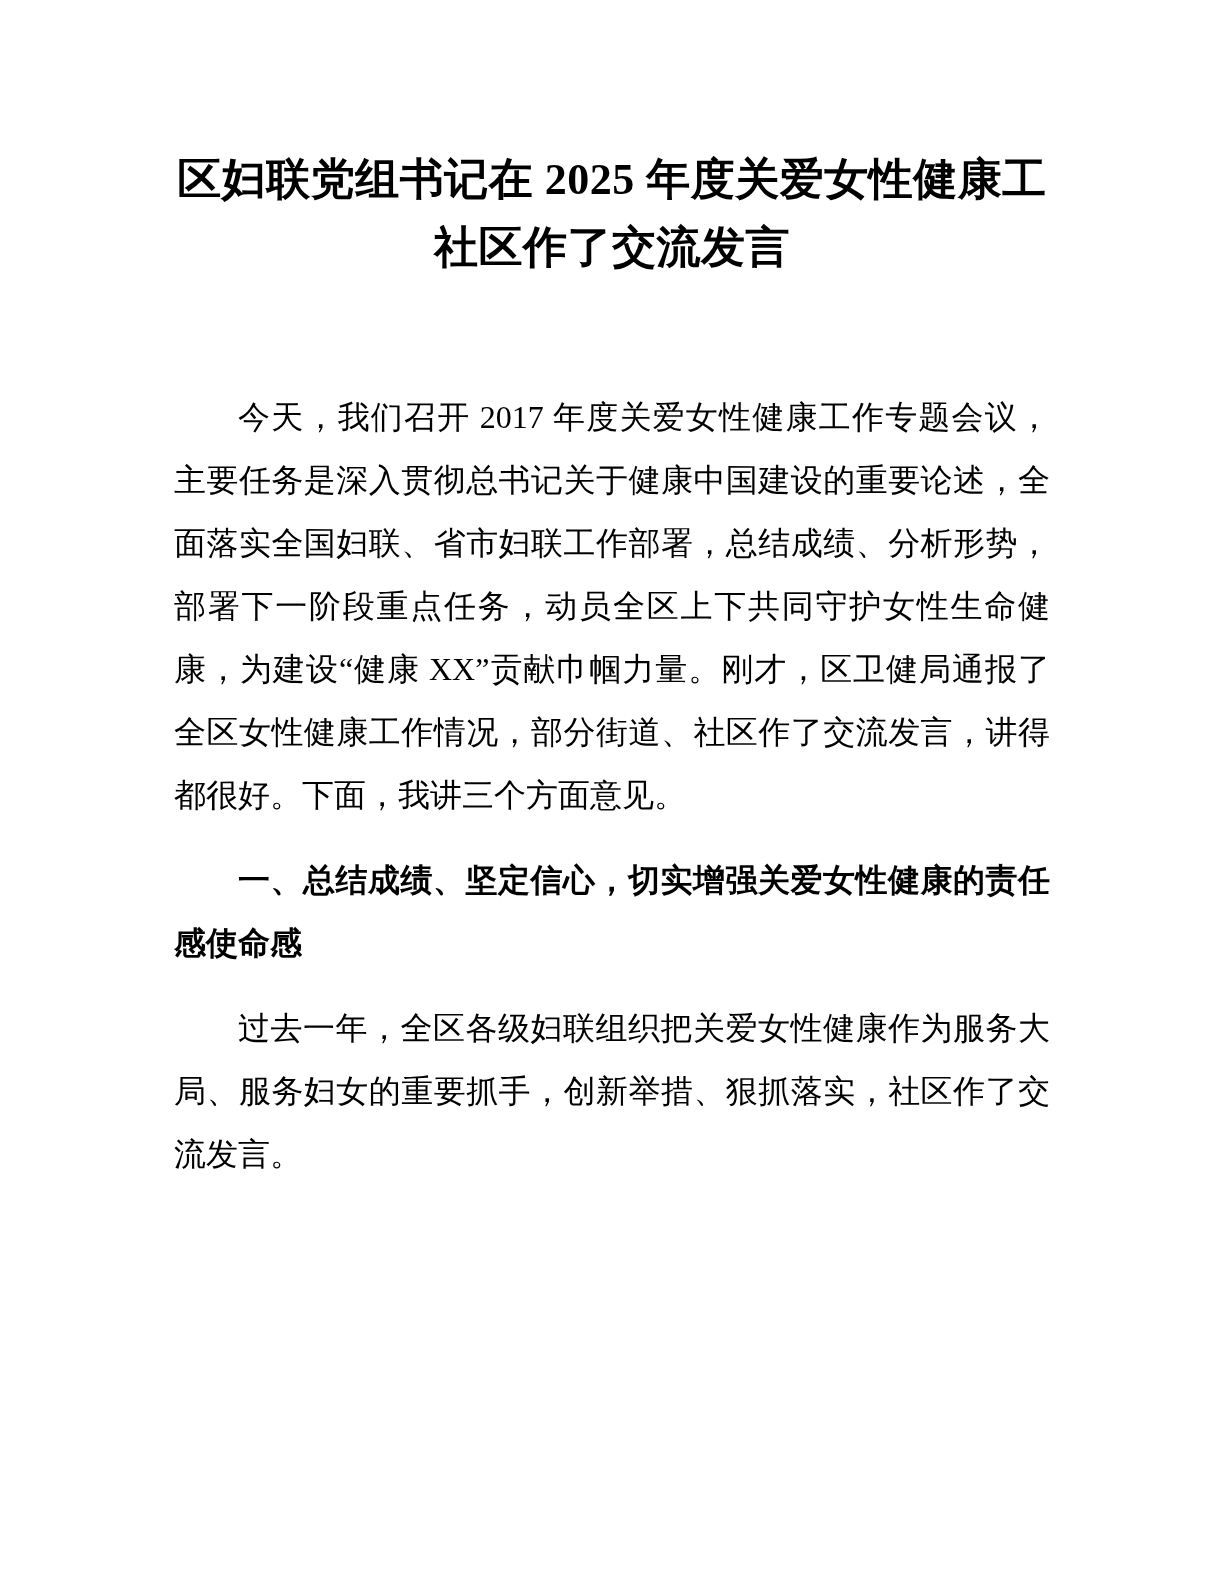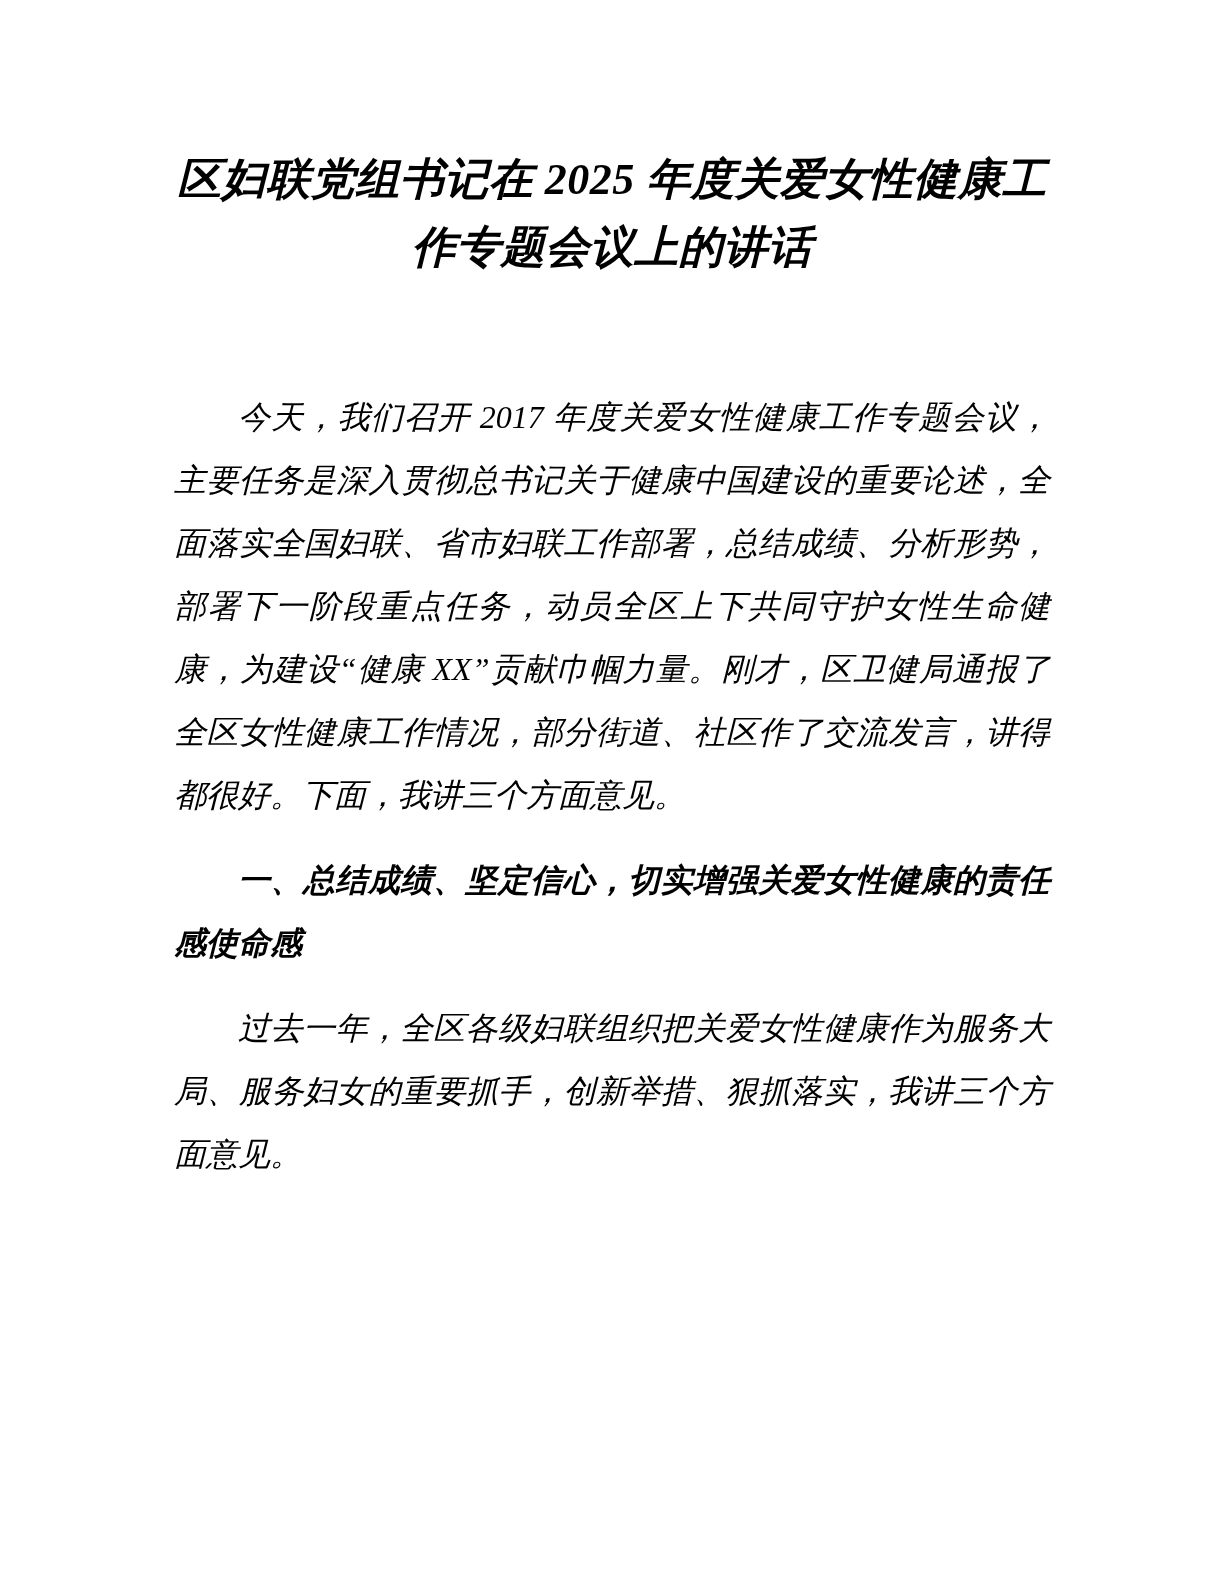--- a/index.html
+++ b/index.html
@@ -9,21 +9,20 @@
   }
   .page {
     position: relative;
     width: 1224px;
     height: 1584px;
     margin: 0 auto;
     background: #ffffff;
     color: #000000;
     overflow: hidden;
     box-sizing: border-box;
-    font-style: italic;
   }
   .content {
     padding: 146px 174px 0 174px;
   }
   .doc-title {
     margin: 0 0 104px 0;
     font-family: "Liberation Serif", "DejaVu Serif", serif;
     font-weight: bold;
     font-size: 44px;
     line-height: 68px;
@@ -52,25 +51,25 @@
   }
 </style>
 </head>
 <body>
 
 <div class="page">
   <div class="content">
 
     <h1 class="doc-title">
       <span class="title-line">区妇联党组书记在 2025 年度关爱女性健康工</span>
-      <span class="title-line">作专题会议上的讲话</span>
+      <span class="title-line">社区作了交流发言</span>
     </h1>
 
 
     <p class="para">今天，我们召开 2017 年度关爱女性健康工作专题会议，主要任务是深入贯彻总书记关于健康中国建设的重要论述，全面落实全国妇联、省市妇联工作部署，总结成绩、分析形势，部署下一阶段重点任务，动员全区上下共同守护女性生命健康，为建设“健康 XX”贡献巾帼力量。刚才，区卫健局通报了全区女性健康工作情况，部分街道、社区作了交流发言，讲得都很好。下面，我讲三个方面意见。</p>
 
     <p class="para heading">一、总结成绩、坚定信心，切实增强关爱女性健康的责任感使命感</p>
 
-    <p class="para">过去一年，全区各级妇联组织把关爱女性健康作为服务大局、服务妇女的重要抓手，创新举措、狠抓落实，我讲三个方面意见。</p>
+    <p class="para">过去一年，全区各级妇联组织把关爱女性健康作为服务大局、服务妇女的重要抓手，创新举措、狠抓落实，社区作了交流发言。</p>
 
 
   </div>
 </div>
 
 </body></html>

